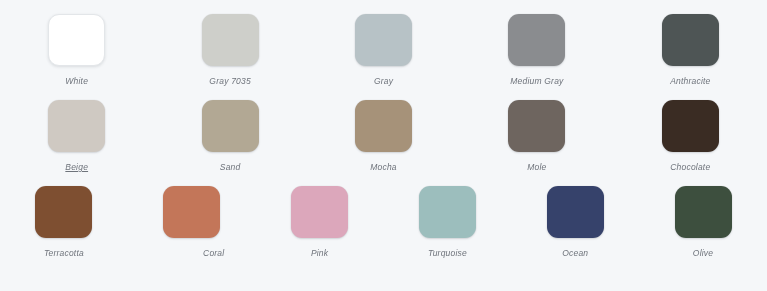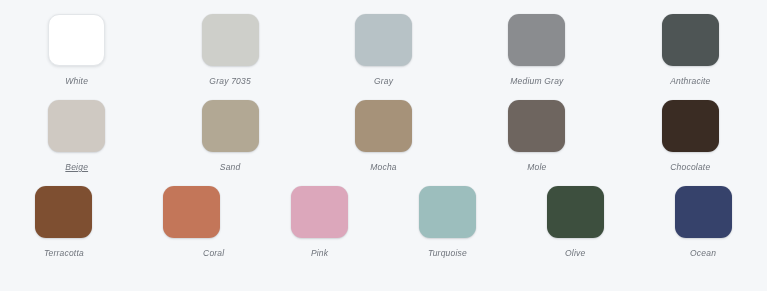--- a/index.html
+++ b/index.html
@@ -121,22 +121,22 @@
     </div>
     <div class="swatch-cell">
       <div class="swatch-chip" style="background-color: rgb(220, 167, 187);"></div>
       <div class="swatch-label" style="color: rgb(110, 115, 123);">Pink</div>
     </div>
     <div class="swatch-cell">
       <div class="swatch-chip" style="background-color: rgb(156, 190, 189);"></div>
       <div class="swatch-label" style="color: rgb(110, 115, 123);">Turquoise</div>
     </div>
     <div class="swatch-cell">
+      <div class="swatch-chip" style="background-color: rgb(54, 66, 107);"></div>
+      <div class="swatch-label" style="color: rgb(110, 115, 123);">Ocean</div>
+    </div>
+    <div class="swatch-cell">
       <div class="swatch-chip" style="background-color: rgb(61, 79, 62);"></div>
       <div class="swatch-label" style="color: rgb(110, 115, 123);">Olive</div>
-    </div>
-    <div class="swatch-cell">
-      <div class="swatch-chip" style="background-color: rgb(54, 66, 107);"></div>
-      <div class="swatch-label" style="color: rgb(110, 115, 123);">Ocean</div>
     </div>
   </div>
 
 </div>
 
 </body></html>

